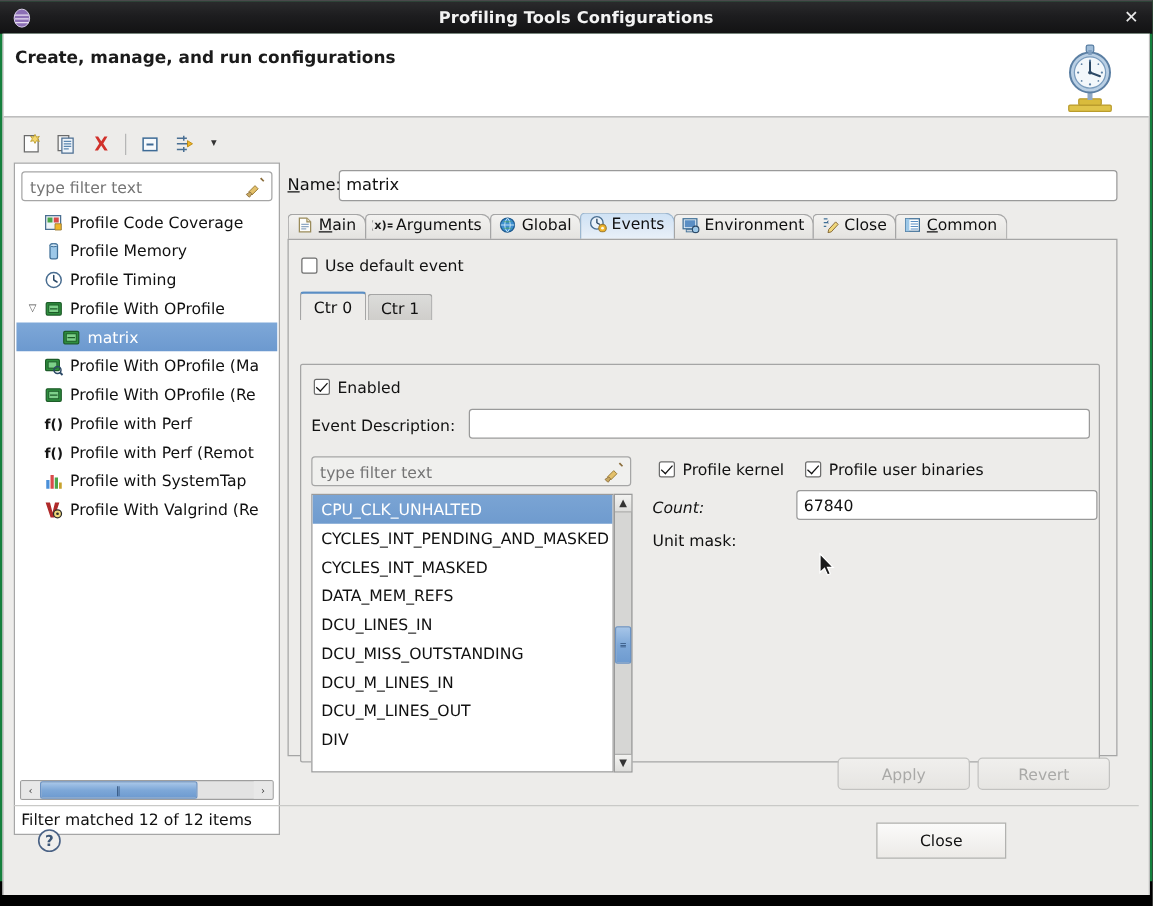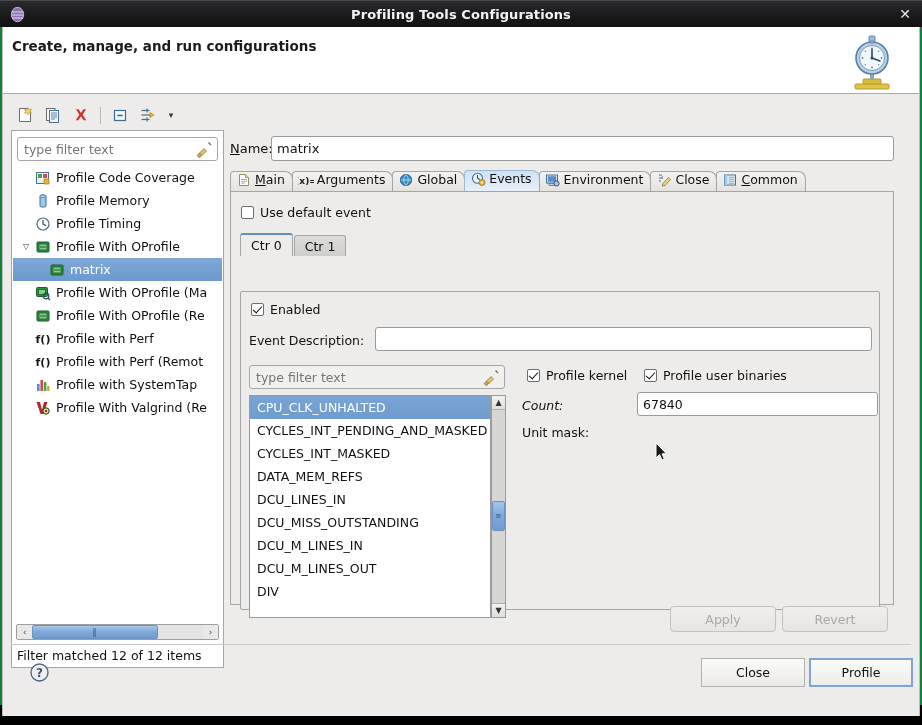--- a/index.html
+++ b/index.html
@@ -751,23 +751,20 @@
     <span class="helpicon">
       <svg width="21" height="21" viewBox="0 0 21 21">
         <circle cx="10.5" cy="10.5" r="8.5" fill="#f0efed" stroke="#4a6285" stroke-width="1.3"></circle>
         <text x="10.5" y="15" font-size="12" font-weight="bold" fill="#3d5777" text-anchor="middle" font-family="DejaVu Sans, sans-serif">?</text>
       </svg>
     </span>
 
     <button class="btn close-btn">
       <span>Close</span>
     </button>
-    <button class="btn profile-btn">
-      <span>Profile</span>
-    </button>
   </div>
 
   <span class="cursor-arrow">
     <svg width="13" height="20" viewBox="0 0 13 20">
       <path d="M1 1 L1 16 L4.6 12.6 L7 18 L9.3 17 L7 11.8 L11.5 11.8 Z" fill="#1a1a1a" stroke="#ffffff" stroke-width="1"></path>
     </svg>
   </span>
 
 </div>
 

